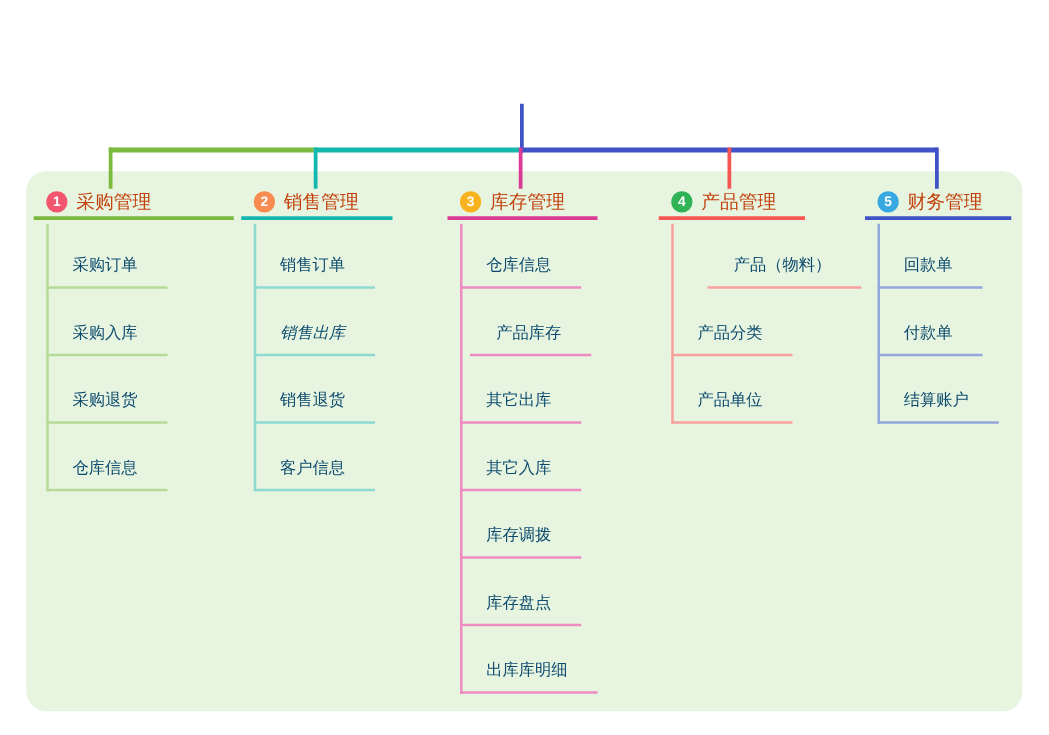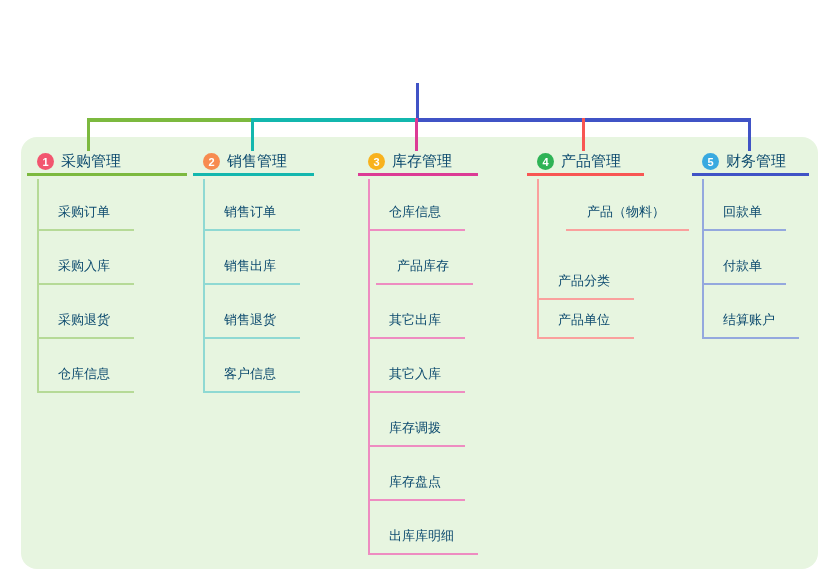--- a/index.html
+++ b/index.html
@@ -8,21 +8,21 @@
   #panel{position:absolute;border-radius:16px;}
   .line{position:absolute;}
   #root-card{position:absolute;display:flex;align-items:center;justify-content:center;gap:9px;
              background:#ffffff;border-radius:8px;border:1px solid #f1f1f1;
              box-shadow:0 2px 6px rgba(0,0,0,.06),0 6px 16px rgba(0,0,0,.08);cursor:default;}
   #root-title{font-size:20px;color:#3c4046;font-weight:500;letter-spacing:.5px;}
   .branch-header{position:absolute;display:flex;align-items:center;gap:7px;
                  padding-left:10px;box-sizing:border-box;height:26px;}
   .badge{width:17px;height:17px;border-radius:50%;color:#ffffff;font-size:11px;font-weight:bold;
          display:flex;align-items:center;justify-content:center;flex:0 0 auto;}
-  .branch-title{font-size:15px;color:#0c4a6e;white-space:nowrap;}
+  .branch-title{font-size:15px;color:#c2410c;white-space:nowrap;}
   .spine{position:absolute;width:2px;}
   .branch-item{position:absolute;display:inline-block;white-space:nowrap;
                padding:0 24px 9px 21px;font-size:13px;color:#0c4a6e;line-height:16px;}
 </style>
 </head>
 <body>
 
 <div id="stage">
 
   <div id="panel" style="left: 21px; top: 137px; width: 797px; height: 432px; background: rgb(231, 245, 224);"></div>
@@ -49,42 +49,42 @@
       <div class="branch-item" style="left: 37px; top: 204px; border-bottom: 2px solid rgb(182, 218, 151);">采购订单</div>
       <div class="branch-item" style="left: 37px; top: 258px; border-bottom: 2px solid rgb(182, 218, 151);">采购入库</div>
       <div class="branch-item" style="left: 37px; top: 312px; border-bottom: 2px solid rgb(182, 218, 151);">采购退货</div>
       <div class="branch-item" style="left: 37px; top: 366px; border-bottom: 2px solid rgb(182, 218, 151);">仓库信息</div>
       <div class="branch-header" style="left: 193px; top: 150px; width: 121px; border-bottom: 3px solid rgb(19, 183, 174);">
         <span class="badge" style="background: rgb(247, 139, 80);">2</span>
         <span class="branch-title">销售管理</span>
       </div>
       <div class="spine" style="left: 203px; top: 179px; height: 214px; background: rgb(143, 217, 211);"></div>
       <div class="branch-item" style="left: 203px; top: 204px; border-bottom: 2px solid rgb(143, 217, 211);">销售订单</div>
-      <div class="branch-item" style="left: 203px; top: 258px; border-bottom: 2px solid rgb(143, 217, 211);">销售出库</div>
+      <div class="branch-item" style="left: 203px; top: 258px; border-bottom: 2px solid rgb(143, 217, 211); font-style: italic;">销售出库</div>
       <div class="branch-item" style="left: 203px; top: 312px; border-bottom: 2px solid rgb(143, 217, 211);">销售退货</div>
       <div class="branch-item" style="left: 203px; top: 366px; border-bottom: 2px solid rgb(143, 217, 211);">客户信息</div>
       <div class="branch-header" style="left: 358px; top: 150px; width: 120px; border-bottom: 3px solid rgb(220, 59, 149);">
         <span class="badge" style="background: rgb(248, 178, 29);">3</span>
         <span class="branch-title">库存管理</span>
       </div>
       <div class="spine" style="left: 368px; top: 179px; height: 376px; background: rgb(238, 140, 193);"></div>
       <div class="branch-item" style="left: 368px; top: 204px; border-bottom: 2px solid rgb(238, 140, 193);">仓库信息</div>
       <div class="branch-item" style="left: 376px; top: 258px; border-bottom: 2px solid rgb(238, 140, 193);">产品库存</div>
       <div class="branch-item" style="left: 368px; top: 312px; border-bottom: 2px solid rgb(238, 140, 193); text-align: right;">其它出库</div>
       <div class="branch-item" style="left: 368px; top: 366px; border-bottom: 2px solid rgb(238, 140, 193);">其它入库</div>
       <div class="branch-item" style="left: 368px; top: 420px; border-bottom: 2px solid rgb(238, 140, 193);">库存调拨</div>
       <div class="branch-item" style="left: 368px; top: 474px; border-bottom: 2px solid rgb(238, 140, 193);">库存盘点</div>
       <div class="branch-item" style="left: 368px; top: 528px; border-bottom: 2px solid rgb(238, 140, 193);">出库库明细</div>
       <div class="branch-header" style="left: 527px; top: 150px; width: 117px; border-bottom: 3px solid rgb(248, 86, 83);">
         <span class="badge" style="background: rgb(47, 179, 86);">4</span>
         <span class="branch-title">产品管理</span>
       </div>
       <div class="spine" style="left: 537px; top: 179px; height: 160px; background: rgb(250, 160, 157);"></div>
       <div class="branch-item" style="left: 566px; top: 204px; border-bottom: 2px solid rgb(250, 160, 157);">产品（物料）</div>
-      <div class="branch-item" style="left: 537px; top: 258px; border-bottom: 2px solid rgb(250, 160, 157); margin-top: 15px;">产品分类</div>
+      <div class="branch-item" style="left: 537px; top: 258px; border-bottom: 2px solid rgb(250, 160, 157);">产品分类</div>
       <div class="branch-item" style="left: 537px; top: 312px; border-bottom: 2px solid rgb(250, 160, 157);">产品单位</div>
       <div class="branch-header" style="left: 692px; top: 150px; width: 117px; border-bottom: 3px solid rgb(64, 83, 198);">
         <span class="badge" style="background: rgb(56, 169, 224);">5</span>
         <span class="branch-title">财务管理</span>
       </div>
       <div class="spine" style="left: 702px; top: 179px; height: 160px; background: rgb(148, 168, 222);"></div>
       <div class="branch-item" style="left: 702px; top: 204px; border-bottom: 2px solid rgb(148, 168, 222);">回款单</div>
       <div class="branch-item" style="left: 702px; top: 258px; border-bottom: 2px solid rgb(148, 168, 222); text-align: right;">付款单</div>
       <div class="branch-item" style="left: 702px; top: 312px; border-bottom: 2px solid rgb(148, 168, 222);">结算账户</div>
     </div>

